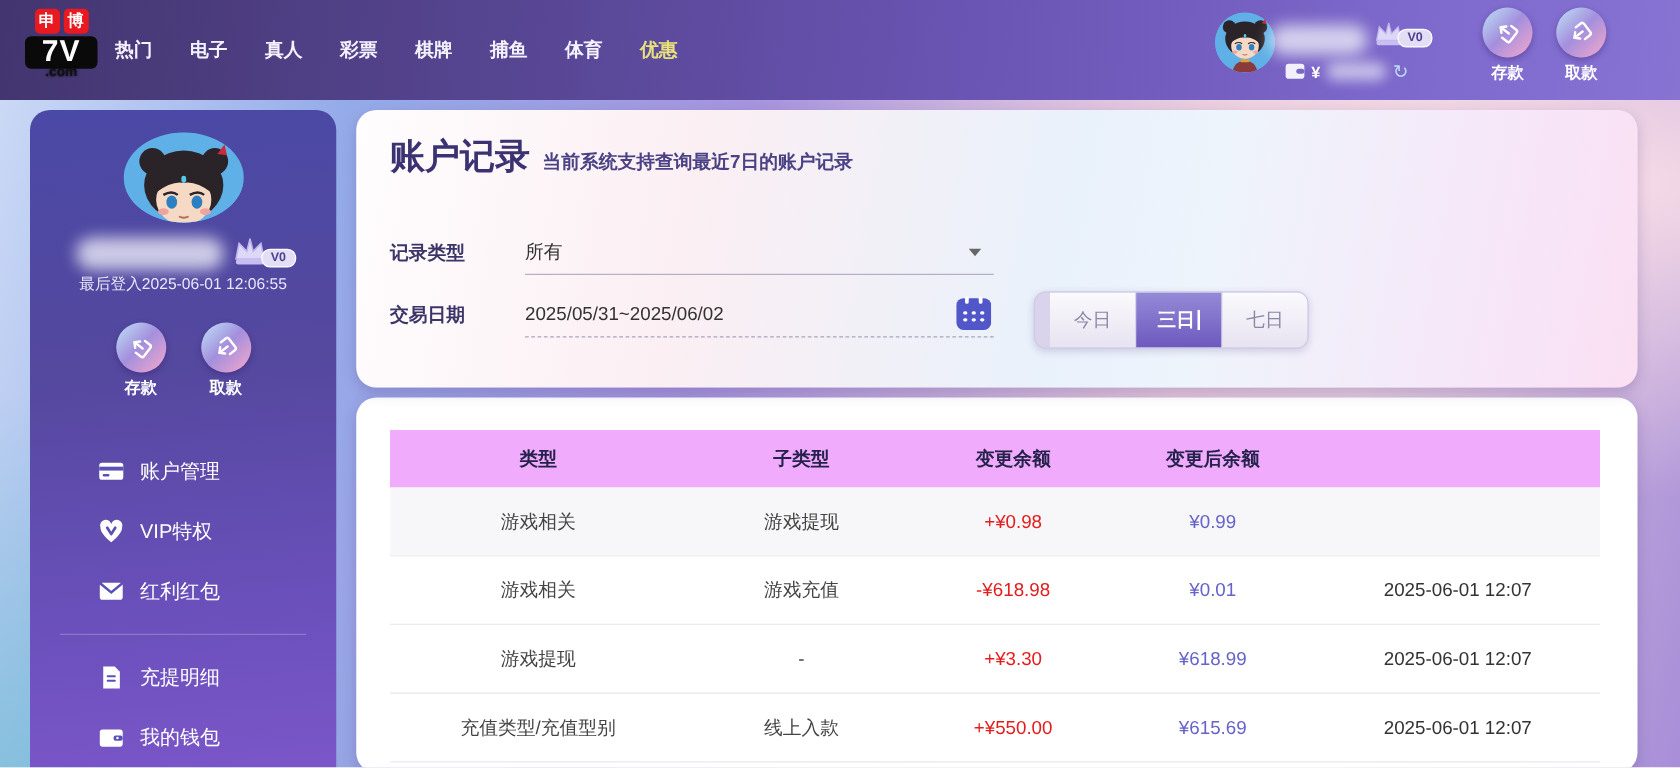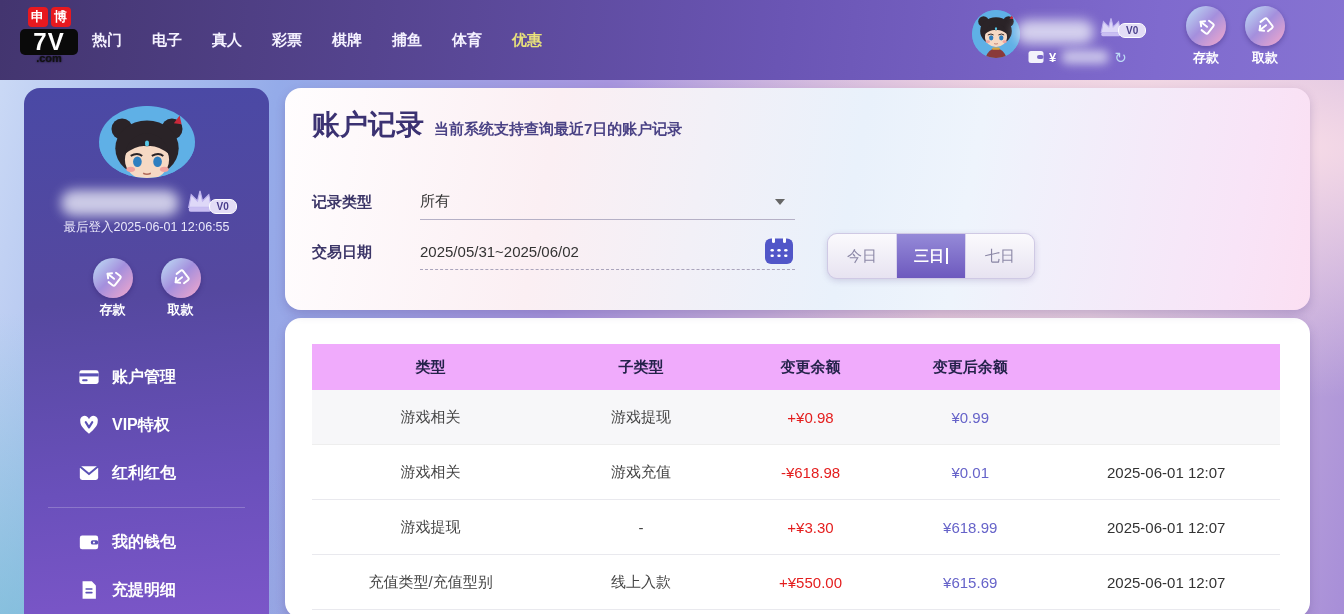--- a/index.html
+++ b/index.html
@@ -51,21 +51,21 @@
     background:linear-gradient(175deg,#4a49a5 0%,#55489f 40%,#6a50bb 75%,#7b56c8 100%);
     display:flex; flex-direction:column; align-items:center; }
   .avatar-lg { width:96px; height:96px; margin-top:18px; border:0; }
   .side-userline { margin-top:10px; height:30px; position:relative; width:200px; }
   .side-name-blob { position:absolute; left:14px; top:2px; width:118px; height:26px; }
   .side-crown { position:absolute; left:138px; top:0; display:flex; align-items:flex-end; }
   .last-login { margin-top:8px; color:#e9e7fa; font-size:12.5px; }
   .side-actions { margin-top:22px; display:flex; gap:22px; }
   .menu { margin-top:34px; width:100%; }
   .menu-item { height:48px; display:flex; align-items:center; padding-left:54px; gap:12px;
-    color:#fff; font-size:16px; font-weight:bold; cursor:pointer; }
+    color:#fff; font-size:16px; font-weight:normal; cursor:pointer; }
   .menu-divider { height:1px; background:rgba(255,255,255,.22); margin:10px 24px; }
   .micon { width:22px; height:22px; flex:0 0 22px; }
 
   
   .main { position:absolute; left:285px; top:88px; width:1025px; }
   .filter-card { width:1025px; height:222px; border-radius:16px; position:relative;
     background:linear-gradient(100deg,#fffdfe 0%,#fbeff3 26%,#e9f1fb 55%,#eef4fc 66%,#f8e4f7 92%,#fbdff2 100%);
     box-shadow:0 4px 10px rgba(80,60,130,.25); }
   .page-head { position:absolute; left:27px; top:18px; display:flex; align-items:baseline; gap:10px;justify-content:center; }
   .page-title { font-size:28px; font-weight:900; color:#3b3272; }
@@ -75,21 +75,21 @@
   .filter-row.r2 { top:146px; }
   .filter-label { width:108px; font-size:15px; font-weight:bold; color:#3c3668; }
   .field { width:375px; height:36px; display:flex; align-items:center; position:relative; }
   .field.solid { border-bottom:1px solid #b5b0c6; }
   .field.dashed { border-bottom:1px dashed #aaa4bc; }
   .field-value { font-size:15px; color:#333; }
   .dd-arrow { position:absolute; right:10px; top:15px; width:0; height:0;
     border-left:5px solid transparent; border-right:5px solid transparent; border-top:6px solid #666; }
   .cal-icon { position:absolute; right:2px; top:3px; width:28px; height:27px; cursor:pointer; }
   .range-group { position:absolute; left:542px; top:145px; display:flex; border:1px solid #cfc9e4;
-    background:#d9d3ec; gap:1px; border-radius:10px; overflow:hidden; box-shadow:0 2px 6px rgba(90,70,140,.2); }
+    background:#d9d3ec; gap:1px; border-radius:10px; overflow:hidden; box-shadow:0 2px 6px rgba(90,70,140,.2);padding-left:12px; }
   .range-btn { width:68px; height:44px; display:flex; align-items:center; justify-content:center;
     font-size:15px; color:#8b87a6; background:linear-gradient(#fbfafd,#e7e3f1); cursor:pointer; }
   .range-btn.active { background:linear-gradient(#958ad8,#6d59be); color:#fff; font-weight:bold; }
   .caret-bar { display:inline-block; width:2px; height:16px; background:#fff; margin-left:2px; }
 
   .table-card { margin-top:8px; width:1025px; height:300px; border-radius:16px; background:#fff;
     box-shadow:0 4px 10px rgba(80,60,130,.25); padding:26px 30px 0 27px; }
   .tbl { width:968px; }
   .t-head { display:flex; height:46px; align-items:center; background:#f0abfc; }
   .t-head .cell { font-size:15px; font-weight:bold; color:#24224a; }
@@ -260,33 +260,33 @@
       <div class="menu-item">
         <svg class="micon" viewBox="0 0 24 24">
           <rect x="2" y="4.5" width="20" height="15" rx="2.5" fill="#fff"></rect>
           <path d="M2.8 5.5 L12 13 L21.2 5.5" stroke="#5a51b5" stroke-width="2.2" fill="none" stroke-linecap="round"></path>
         </svg>
         <span>红利红包</span>
       </div>
       <div class="menu-divider"></div>
       <div class="menu-item">
         <svg class="micon" viewBox="0 0 24 24">
+          <path d="M5 2.5 h10 l4.5 4.5 v14.5 h-14.5 z" fill="#fff"></path>
+          <rect x="8" y="10" width="8" height="1.8" rx="0.9" fill="#5a51b5"></rect>
+          <rect x="8" y="14" width="8" height="1.8" rx="0.9" fill="#5a51b5"></rect>
+        </svg>
+        <span>充提明细</span>
+      </div>
+      <div class="menu-item">
+        <svg class="micon" viewBox="0 0 24 24">
           <rect x="2" y="5" width="20" height="15" rx="2.5" fill="#fff"></rect>
           <rect x="14" y="10.2" width="8" height="4.6" rx="2" fill="#5a51b5"></rect>
           <circle cx="17.4" cy="12.5" r="1.1" fill="#fff"></circle>
         </svg>
         <span>我的钱包</span>
-      </div>
-      <div class="menu-item">
-        <svg class="micon" viewBox="0 0 24 24">
-          <path d="M5 2.5 h10 l4.5 4.5 v14.5 h-14.5 z" fill="#fff"></path>
-          <rect x="8" y="10" width="8" height="1.8" rx="0.9" fill="#5a51b5"></rect>
-          <rect x="8" y="14" width="8" height="1.8" rx="0.9" fill="#5a51b5"></rect>
-        </svg>
-        <span>充提明细</span>
       </div>
     </nav>
   </aside>
 
   <main class="main">
 
     <section class="filter-card">
       <div class="page-head">
         <h1 class="page-title">账户记录</h1>
         <span class="page-subtitle">当前系统支持查询最近7日的账户记录</span>

